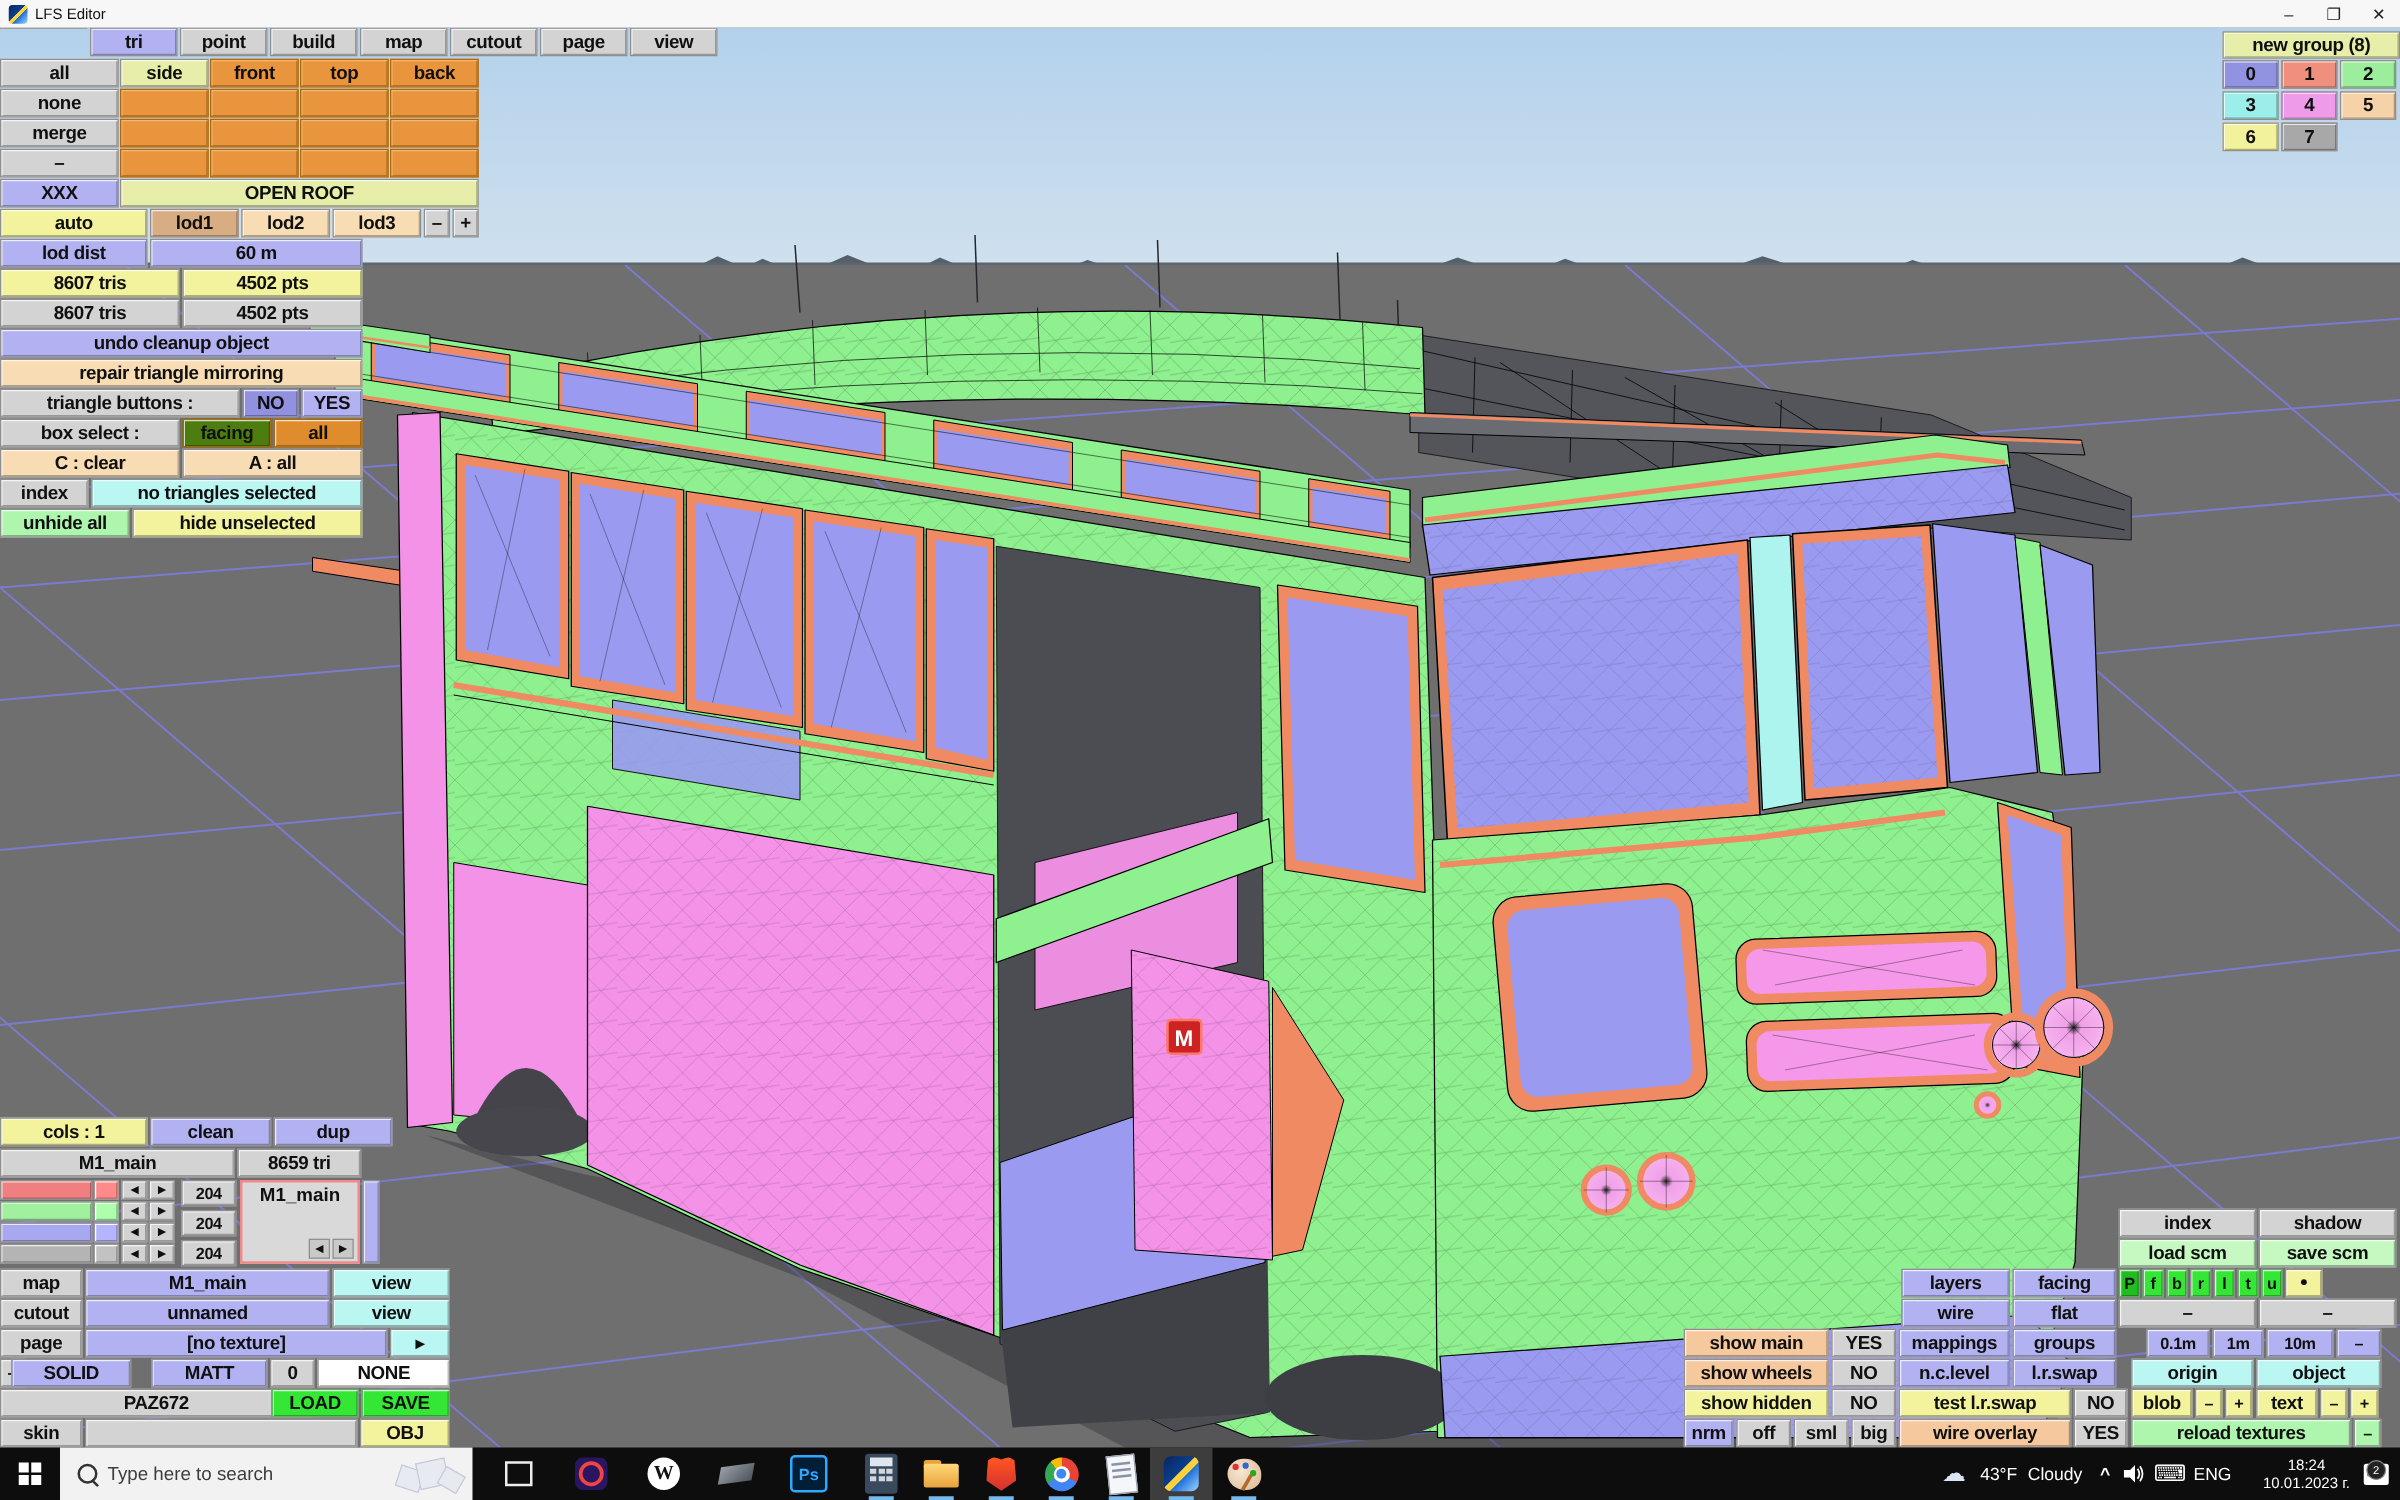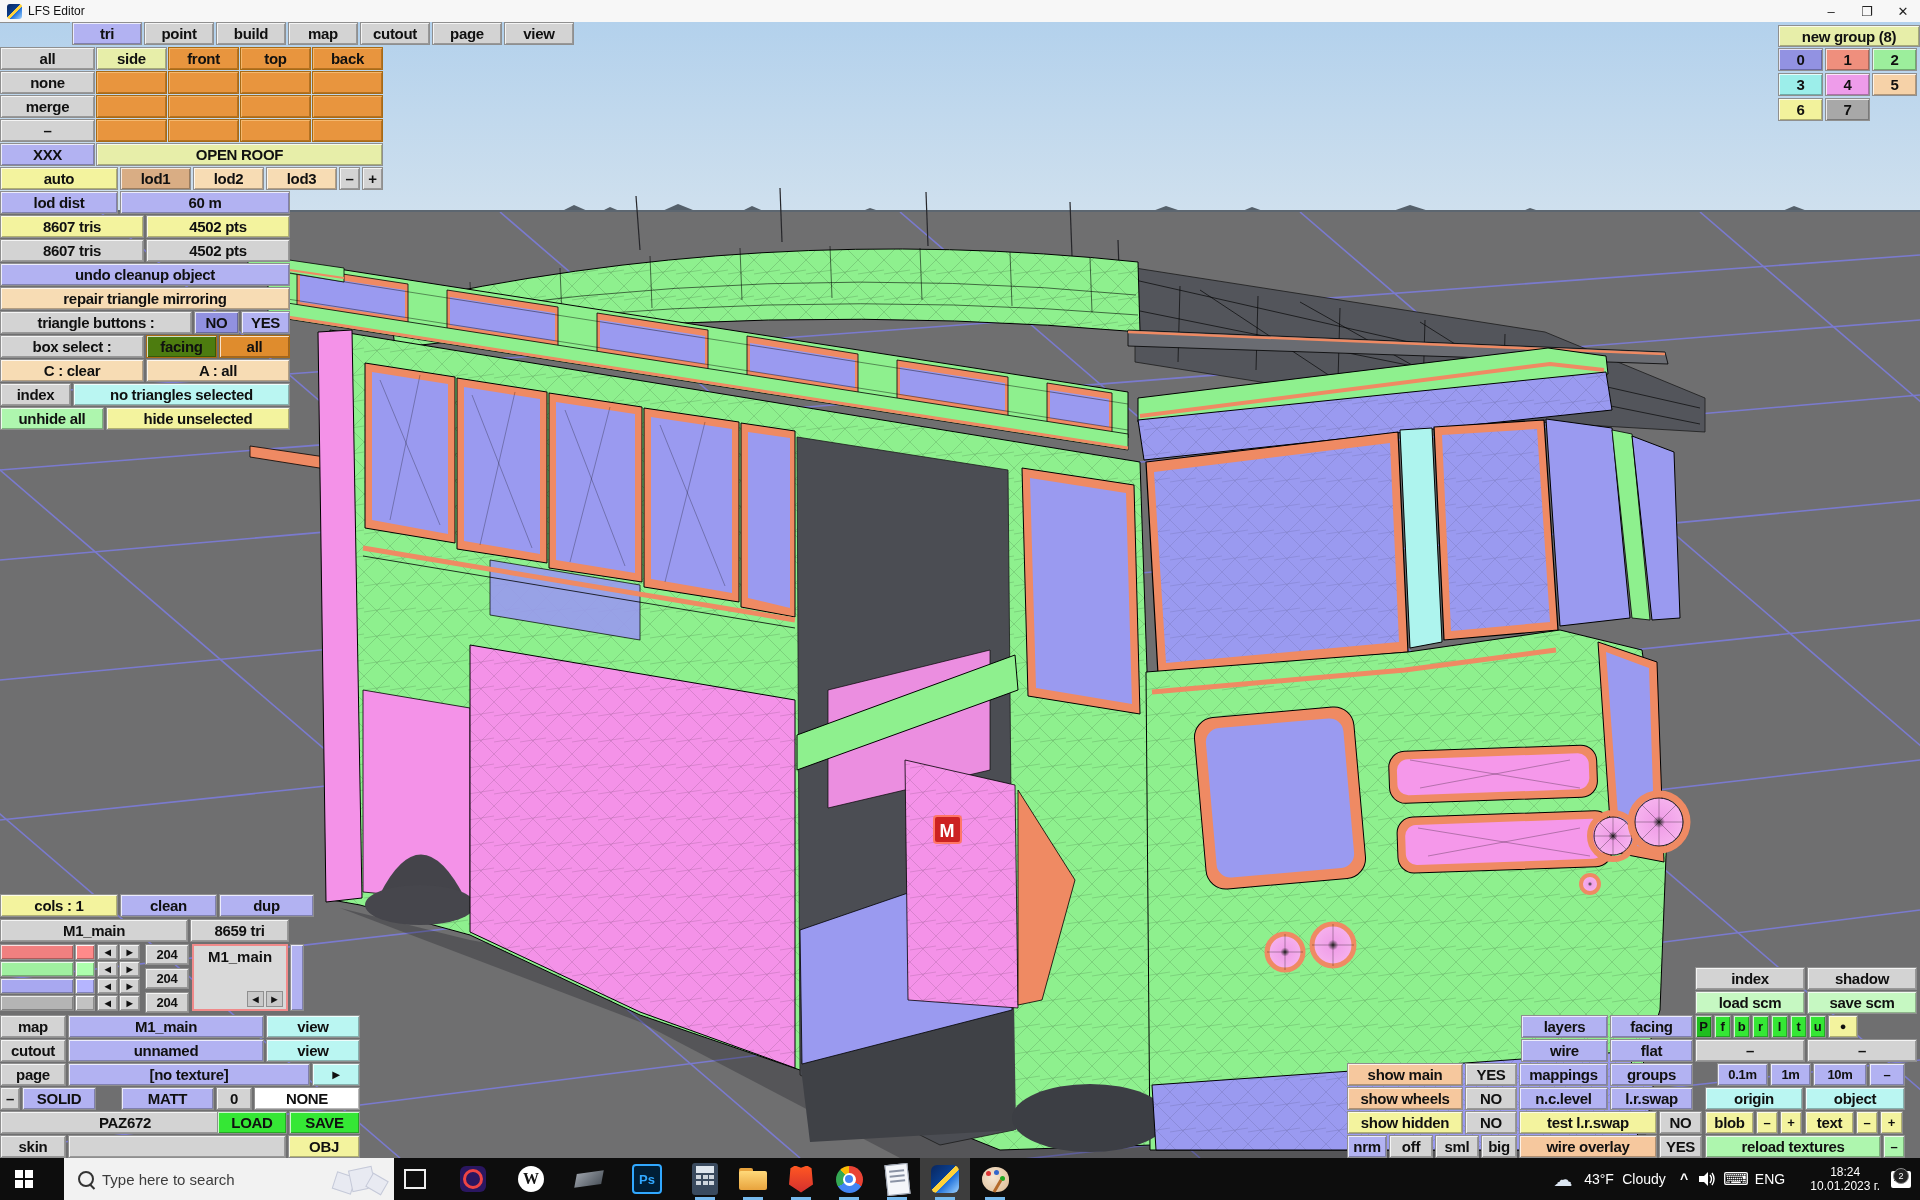--- a/index.html
+++ b/index.html
@@ -26,21 +26,21 @@
   
   .preview{position:absolute;box-sizing:border-box;background:#d9d9d9;border:2px solid #f08a8a;z-index:30;
      font:bold 15px "Liberation Sans",sans-serif;color:#111;padding-top:2px;text-align:center;}
   .prevarrows{position:absolute;right:3px;bottom:2px;display:flex;gap:2px;font-size:11px;}
   .prevarrows span{width:15px;height:14px;background:#c9c9c9;border:1px solid #8f8f8f;display:flex;align-items:center;justify-content:center;}
   
   .taskbar{position:absolute;left:0;top:1158px;width:1920px;height:42px;background:#0d0d0d;z-index:50;display:flex;align-items:center;}
   .tb-ic{position:absolute;top:0;height:42px;display:flex;align-items:center;justify-content:center;}
   .startgrid{display:grid;grid-template-columns:8px 8px;grid-template-rows:8px 8px;gap:2px;}
   .startgrid div{background:#fff;}
-  .searchbox{position:absolute;left:48px;top:0;width:330px;height:42px;background:#f2f2f2;display:flex;align-items:center;overflow:hidden;margin-left:16px;}
+  .searchbox{position:absolute;left:48px;top:0;width:330px;height:42px;background:#f2f2f2;display:flex;align-items:center;overflow:hidden;}
   .mag{width:12px;height:12px;border:2px solid #333;border-radius:50%;margin:0 8px 0 14px;position:relative;}
   .mag::after{content:"";position:absolute;width:2px;height:7px;background:#333;left:11px;top:10px;transform:rotate(-45deg);}
   .searchtext{font-size:15px;color:#3c3c3c;}
   .crystal{position:absolute;right:6px;top:8px;width:60px;height:30px;}
   .crystal div{position:absolute;background:#e8eaf2;border:1px solid #c5c9d8;}
   .ind{position:absolute;bottom:0;height:3px;width:20px;background:#76b9ed;left:50%;transform:translateX(-50%);}
   .trayT{color:#fff;font-size:14px;}
   .clock{position:absolute;right:40px;top:0;height:42px;display:flex;flex-direction:column;align-items:center;justify-content:center;color:#fff;font-size:12px;line-height:14px;}
   .badge2{position:absolute;right:2px;bottom:4px;width:14px;height:14px;border-radius:50%;background:#222;border:1px solid #888;color:#fff;font-size:9px;display:flex;align-items:center;justify-content:center;}
 </style>
@@ -421,21 +421,21 @@
   <div class="b purple" style="left:68px;top:1015px;width:196px">M1_main</div>
   <div class="b cyan" style="left:266px;top:1015px;width:94px">view</div>
   <div class="b gray" style="left:0;top:1039px;width:66px">cutout</div>
   <div class="b purple" style="left:68px;top:1039px;width:196px">unnamed</div>
   <div class="b cyan" style="left:266px;top:1039px;width:94px">view</div>
   <div class="b gray" style="left:0;top:1063px;width:66px">page</div>
   <div class="b purple" style="left:68px;top:1063px;width:242px">[no texture]</div>
   <div class="b cyan sm" style="left:312px;top:1063px;width:48px">►</div>
 
   <div class="b gray" style="left:0;top:1087px;width:20px">–</div>
-  <div class="b purple" style="left:22px;top:1087px;width:74px">SOLID</div>
+  <div class="b purple" style="left:9px;top:1087px;width:96px">SOLID</div>
   <div class="b purple" style="left:121px;top:1087px;width:93px">MATT</div>
   <div class="b gray" style="left:216px;top:1087px;width:36px">0</div>
   <div class="b white" style="left:254px;top:1087px;width:106px">NONE</div>
 
   <div class="b gray" style="left:0;top:1111px;width:250px">PAZ672</div>
   <div class="b greenbr" style="left:217px;top:1111px;width:70px">LOAD</div>
   <div class="b greenbr" style="left:289px;top:1111px;width:71px">SAVE</div>
 
   <div class="b gray" style="left:0;top:1135px;width:66px">skin</div>
   <div class="b gray" style="left:68px;top:1135px;width:218px"></div>

